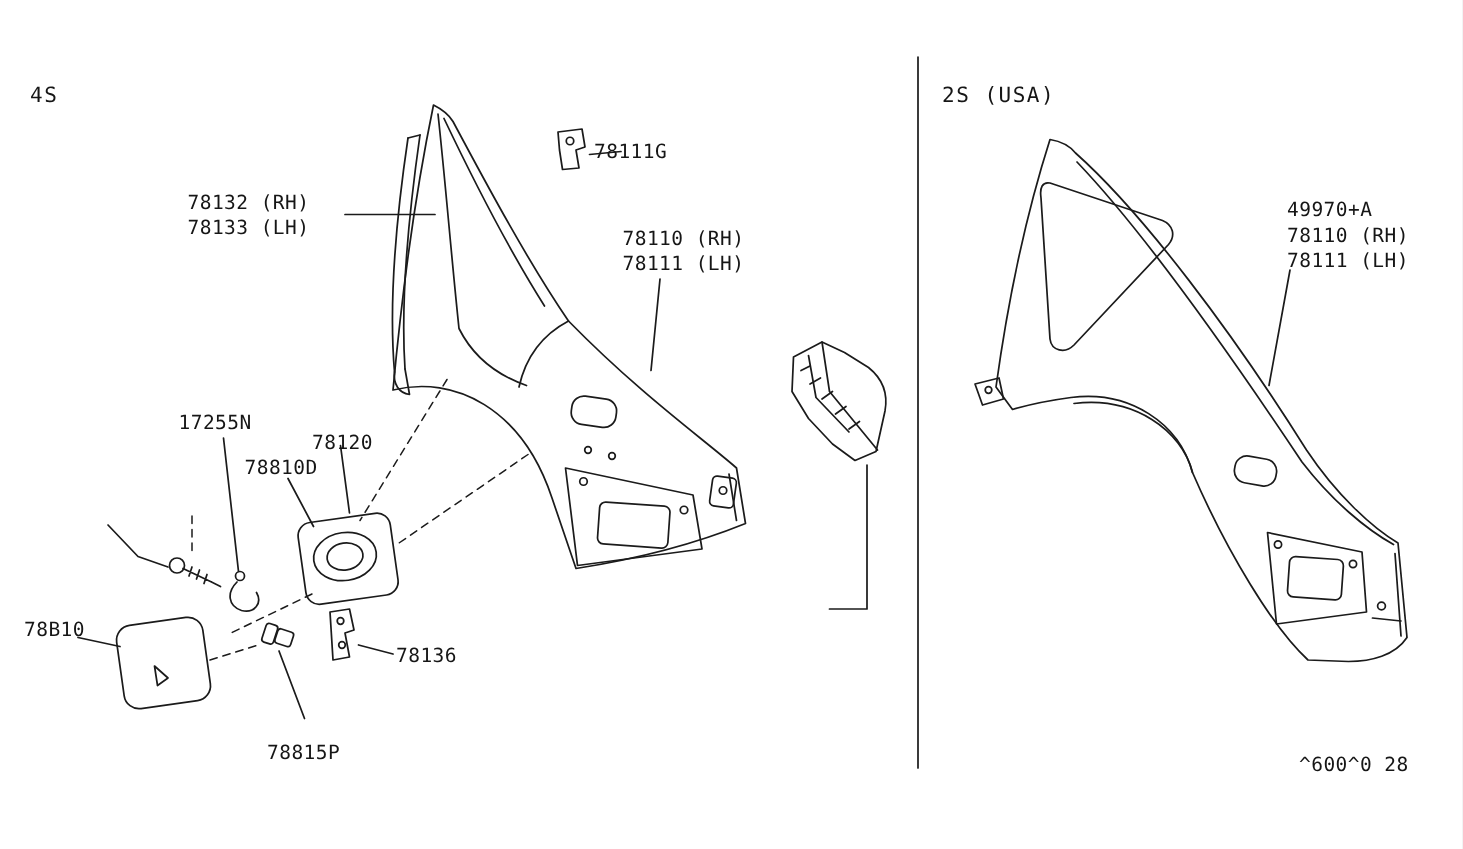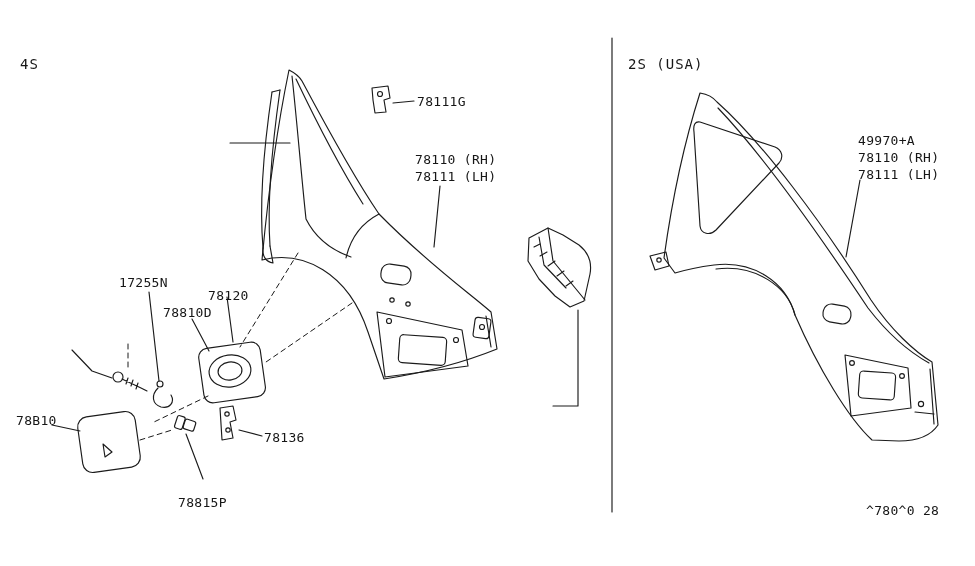--- a/index.html
+++ b/index.html
@@ -134,22 +134,26 @@
       <circle cx="921" cy="404" r="2.6"></circle>
     </g>
 
     <g class="ln">
       <path d="M 860,180 L 846,257"></path>
     </g>
   </svg>
 
   <div class="lbl code" style="left:20px;top:56px">4S</div>
 
+  <div class="lbl" style="left:125px;top:127px">
+    <div>78132 (RH)</div>
+    <div>78133 (LH)</div>
+  </div>
 
-  <div class="lbl" style="left:417px;top:93px">78111G</div>
+  <div class="lbl" style="left:396px;top:93px">78111G</div>
 
   <div class="lbl" style="left:415px;top:151px">
     <div>78110 (RH)</div>
     <div>78111 (LH)</div>
   </div>
 
   <div class="lbl" style="left:119px;top:274px">17255N</div>
 
   <div class="lbl" style="left:208px;top:287px">78120</div>
 
@@ -164,15 +168,15 @@
 
 
   <div class="lbl code" style="left:628px;top:56px">2S (USA)</div>
 
   <div class="lbl" style="left:858px;top:132px">
     <div>49970+A</div>
     <div>78110 (RH)</div>
     <div>78111 (LH)</div>
   </div>
 
-  <div class="lbl" style="left:866px;top:502px">^780^0 28</div>
+  <div class="lbl" style="left:866px;top:502px">^600^0 28</div>
 
 </div>
 
 </body></html>

